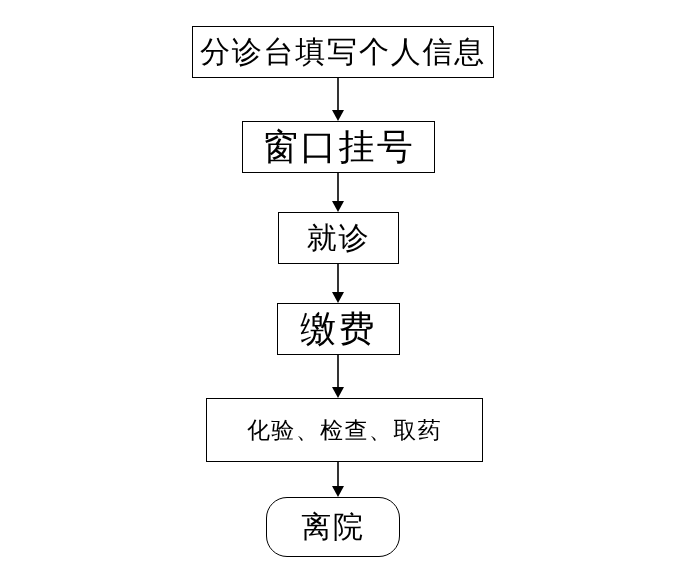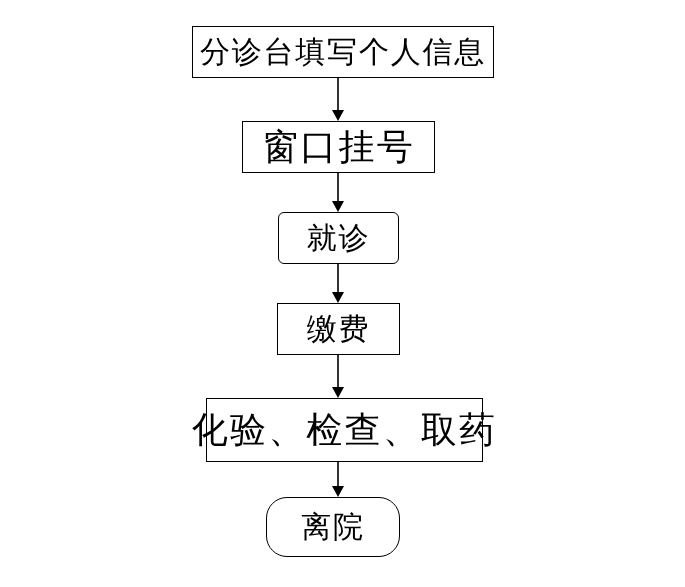--- a/index.html
+++ b/index.html
@@ -72,25 +72,25 @@
         <line x1="10" y1="0" x2="10" y2="25" stroke="#000000" stroke-width="1.6"></line>
         <polygon points="4,24 16,24 10,35" fill="#000000"></polygon>
       </svg>
     </div>
     <div class="node" style="left: 192px; top: 26px; width: 302px; height: 52px; border-color: rgb(0, 0, 0);">
       <span class="node-label" style="font-size: 30px; color: rgb(0, 0, 0);">分诊台填写个人信息</span>
     </div>
     <div class="node" style="left: 242px; top: 121px; width: 193px; height: 52px; border-color: rgb(0, 0, 0);">
       <span class="node-label" style="font-size: 36px; color: rgb(0, 0, 0);">窗口挂号</span>
     </div>
-    <div class="node" style="left: 278px; top: 212px; width: 121px; height: 52px; border-color: rgb(0, 0, 0); border-radius: 6px;">
+    <div class="node" style="left: 278px; top: 212px; width: 121px; height: 52px; border-color: rgb(0, 0, 0);">
       <span class="node-label" style="font-size: 30px; color: rgb(0, 0, 0);">就诊</span>
     </div>
     <div class="node" style="left: 277px; top: 303px; width: 123px; height: 52px; border-color: rgb(0, 0, 0);">
-      <span class="node-label" style="font-size: 30px; color: rgb(0, 0, 0);">缴费</span>
+      <span class="node-label" style="font-size: 36px; color: rgb(0, 0, 0);">缴费</span>
     </div>
     <div class="node" style="left: 206px; top: 398px; width: 277px; height: 64px; border-color: rgb(0, 0, 0);">
-      <span class="node-label" style="font-size: 36px; color: rgb(0, 0, 0);">化验、检查、取药</span>
+      <span class="node-label" style="font-size: 23px; color: rgb(0, 0, 0);">化验、检查、取药</span>
     </div>
     <div class="node" style="left: 266px; top: 497px; width: 134px; height: 60px; border-color: rgb(0, 0, 0); border-radius: 21px;">
       <span class="node-label" style="font-size: 30px; color: rgb(0, 0, 0);">离院</span>
     </div>
   </div>
 
 </body></html>

